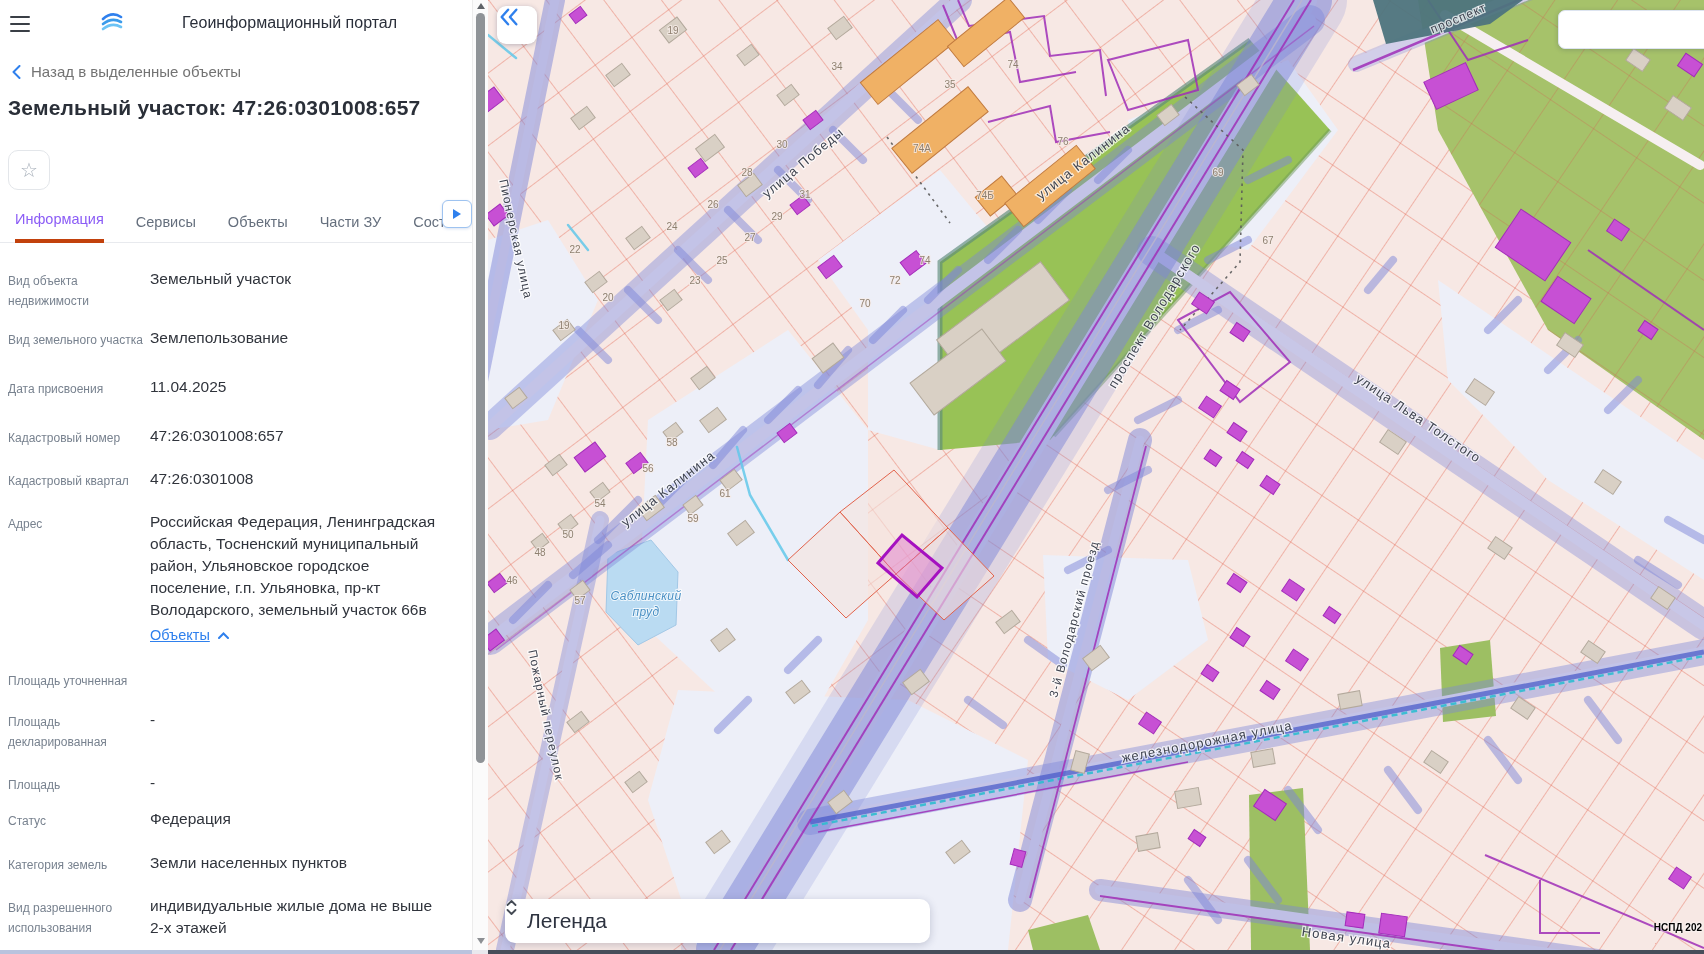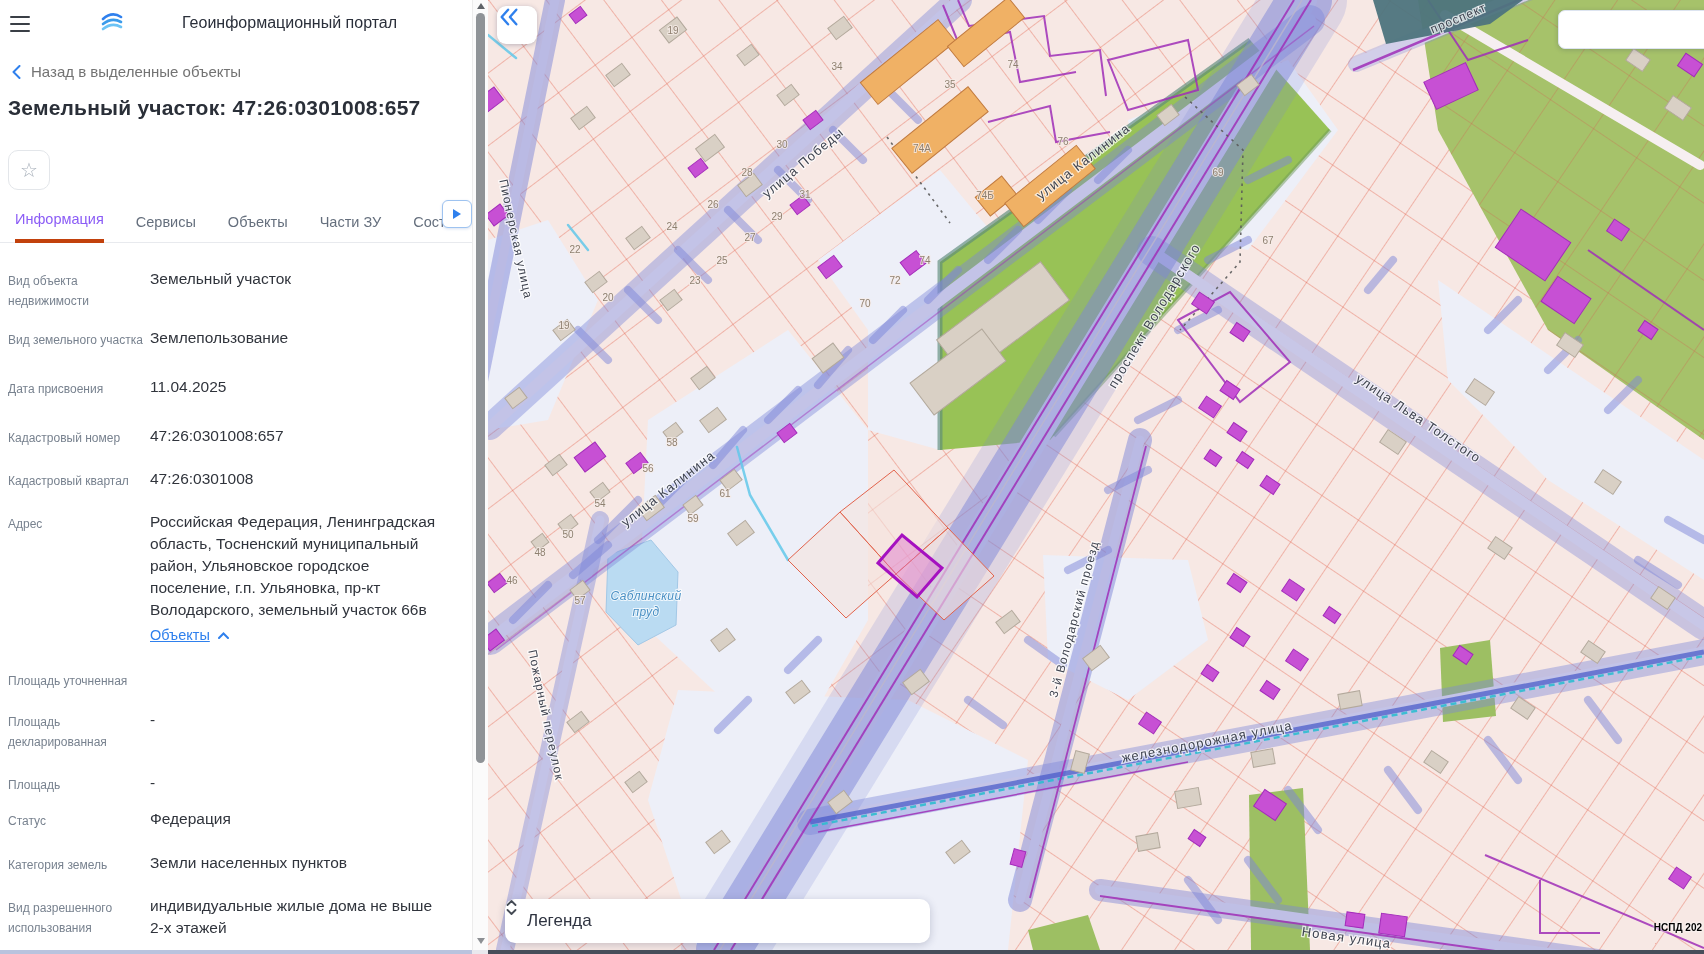--- a/index.html
+++ b/index.html
@@ -41,21 +41,21 @@
 
   
   .map{position:absolute;left:488px;top:0;width:1216px;height:950px;overflow:hidden;background:#edeff8;}
   .map svg{position:absolute;left:0;top:0;}
   .slabel{fill:#3f4450;letter-spacing:1.2px;paint-order:stroke;stroke:#ffffff;stroke-width:2.6px;stroke-opacity:.75;font-weight:500;}
   .slabel.pond{fill:#4a90c4;font-style:italic;letter-spacing:.4px;stroke-width:2px;}
   .nlabel{fill:#8f8070;paint-order:stroke;stroke:#f6ece8;stroke-width:2px;stroke-opacity:.8;}
   .collapse-btn{position:absolute;left:9px;top:6px;width:40px;height:38px;background:#fff;border:none;border-radius:9px;box-shadow:0 1px 5px rgba(30,40,80,.28);cursor:pointer;display:flex;align-items:center;justify-content:center;padding:0;}
   .searchbox{position:absolute;left:1070px;top:10px;width:160px;height:37px;background:#fff;border:1px solid #dde4f0;border-radius:7px;box-shadow:0 1px 5px rgba(30,40,80,.22);}
   .legend{position:absolute;left:17px;top:899px;width:425px;height:44px;background:#fff;border-radius:10px;box-shadow:0 2px 8px rgba(30,40,80,.22);display:flex;align-items:center;justify-content:space-between;padding:0 18px 0 22px;box-sizing:border-box;cursor:pointer;}
-  .legend .lg-title{font-size:17px;color:#2e3340;}
+  .legend .lg-title{font-size:21px;color:#2e3340;}
   .attribution{position:absolute;right:2px;top:922px;font-size:10px;font-weight:600;color:#000000;text-shadow:0 0 3px #fff,0 0 3px #fff;white-space:nowrap;}
 
   
   .bstrip{position:absolute;left:0;top:950px;width:1704px;height:4px;display:flex;}
   .bstrip .b1{width:472px;background:#b9c3de;}
   .bstrip .b2{width:16px;background:#e9e9ee;}
   .bstrip .b3{flex:1;background:#474e5a;}
 </style>
 </head>
 <body>

